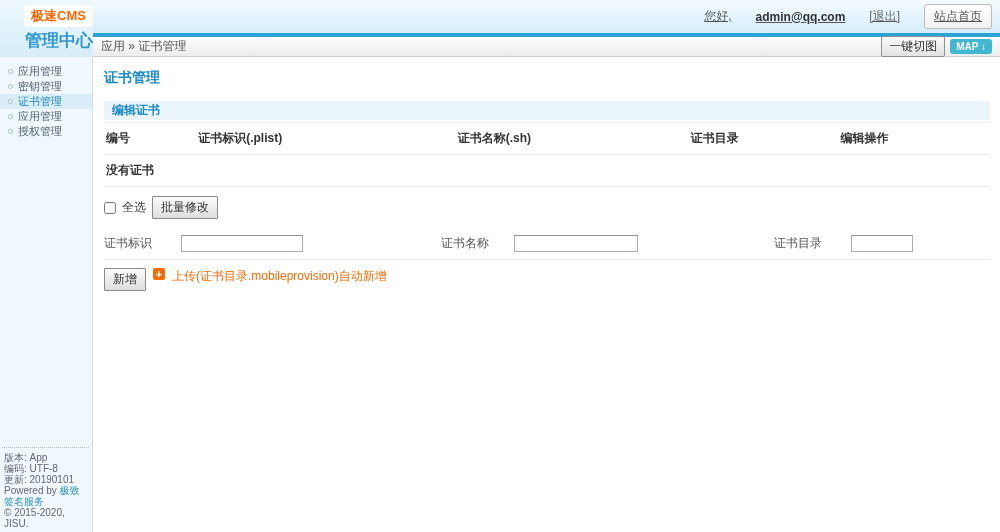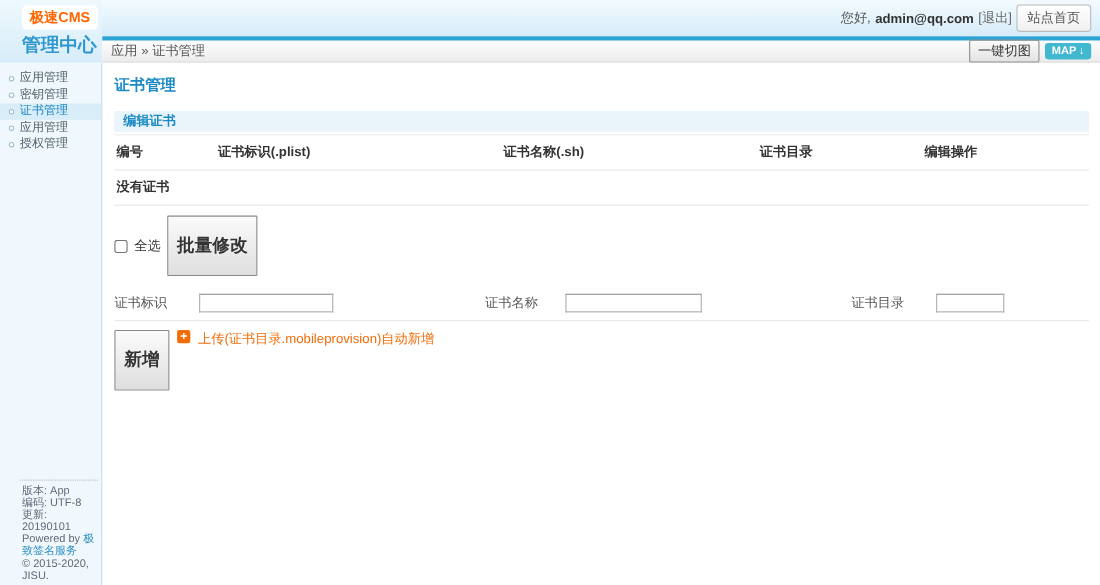--- a/index.html
+++ b/index.html
@@ -3,33 +3,33 @@
 <meta charset="utf-8">
 <style>
   * { box-sizing: border-box; margin: 0; padding: 0; }
   html, body { width: 1000px; height: 532px; overflow: hidden; }
   body { font-family: "Liberation Sans", "DejaVu Sans", sans-serif; font-size: 12px; background: #fff; color: #333; position: relative; }
 
   
   .topbar { position: absolute; top: 0; left: 0; width: 1000px; height: 33px;
             background: linear-gradient(#f4fbfe, #d5ecf9); }
   .logo-panel { position: absolute; top: 0; left: 0; width: 93px; height: 57px;
-                background: linear-gradient(#eef8fd, #d7edf9); text-align: left; padding-left: 20px; }
+                background: linear-gradient(#eef8fd, #d7edf9); text-align: right; padding-left: 20px; }
   .logo-l1 { display: inline-block; margin-top: 5px; background: #fff; border-radius: 4px;
              padding: 2px 7px; color: #ff6600; font-weight: bold; font-size: 13px; }
   .logo-l2 { color: #2f97cf; font-weight: bold; font-size: 17px; margin-top: 2px; }
 
   .main-nav { position: absolute; left: 100px; bottom: 0; height: 25px; display: flex; align-items: flex-end; }
   .nav-item { display: inline-block; height: 25px; line-height: 25px; padding: 0 11px;
               color: #20618b; font-weight: bold; text-decoration: none; cursor: pointer;
               border-right: 1px solid #b9d8ea; }
   .nav-item:last-child { border-right: none; }
   .nav-item.active { background: #1678a9; color: #fff; border-radius: 4px 4px 0 0; border-right: none; }
 
-  .user-area { position: absolute; right: 8px; top: 0; height: 33px; display: flex; align-items: center; gap: 4px; color: #555; }
+  .user-area { position: absolute; right: 8px; top: 0; height: 33px; display: flex; align-items: center; gap: 24px; color: #555; text-decoration: underline; }
   .user-area .uname { font-weight: bold; color: #333; }
   .logout-link { color: #666; text-decoration: none; cursor: pointer; }
   .btn-sitehome { background: linear-gradient(#ffffff,#f0f0f0); border: 1px solid #bcbcbc; border-radius: 3px;
                   padding: 3px 9px; color: #555; text-decoration: none; cursor: pointer; font-size: 12px; }
 
   .accent-line { position: absolute; top: 33px; left: 93px; right: 0; height: 4px; background: #2ba3d4; }
 
   
   .crumb-bar { position: absolute; top: 37px; left: 93px; right: 0; height: 20px;
                background: linear-gradient(#fdfdfd, #ececec); border-bottom: 1px solid #cfcfcf;
@@ -44,41 +44,41 @@
 
   
   .sidebar { position: absolute; top: 57px; left: 0; width: 93px; bottom: 0;
              background: #f0f8fd; border-right: 1px solid #c9dfee; }
   .sidebar ul { list-style: none; padding-top: 7px; }
   .sidebar li { height: 15px; line-height: 15px; padding-left: 8px; font-size: 11px; color: #52626e;
                 cursor: pointer; display: flex; align-items: center; }
   .sidebar li.active { background: #d9edf9; color: #1d86c0; }
   .bullet { display: inline-block; width: 5px; height: 5px; border: 1px solid #9fbfd2;
             border-radius: 50%; margin-right: 5px; flex: 0 0 auto; background: #fff; }
-  .side-footer { position: absolute; bottom: 3px; left: 18px; right: 3px;
+  .side-footer { position: absolute; bottom: 3px; left: 2px; right: 3px;
                  border-top: 1px dotted #aebfca; padding: 4px 2px 0 2px;
                  font-size: 10px; line-height: 11px; color: #667; }
   .side-footer a { color: #2d8fc0; text-decoration: none; cursor: pointer; }
 
   
   .main { position: absolute; top: 57px; left: 94px; right: 0; bottom: 0; background: #fff; padding: 8px 10px; }
   .page-title { color: #1b8ac5; font-size: 14px; font-weight: bold; margin: 4px 0 14px 0; }
   .section-bar { background: #e9f4fb; color: #1b8ac5; font-weight: bold; font-size: 12px;
                  height: 19px; line-height: 19px; padding-left: 8px; }
 
   table.cert { width: 100%; border-collapse: collapse; border-top: 1px solid #eee; margin-top: 2px; }
   table.cert th { text-align: left; font-size: 12px; color: #333; padding: 7px 2px;
                   border-bottom: 1px solid #e8e8e8; font-weight: bold; }
   table.cert td { padding: 7px 2px; border-bottom: 1px solid #e8e8e8; font-weight: bold; color: #333; }
   .c1 { width: 10.4%; } .c2 { width: 29.3%; } .c3 { width: 26.3%; margin-top: 48px; } .c4 { width: 16.9%; } .c5 { width: 17.1%; margin-left: 20px; }
 
   .sel-row { margin: 9px 0 10px 0; display: flex; align-items: center; gap: 6px; }
   .sel-row input[type=checkbox] { width: 12px; height: 12px; }
   .btn-gray { background: linear-gradient(#fbfbfb,#dedede); border: 1px solid #8a8a8a; border-radius: 1px;
-              padding: 16px 8px; font-size: 16px; color: #333; cursor: pointer; font-weight: bold;
+              padding: 2px 8px; font-size: 12px; color: #333; cursor: pointer; font-weight: normal;
               font-family: "Liberation Sans", sans-serif; }
 
   .form-row { display: flex; align-items: center; padding: 6px 0 7px 0; border-bottom: 1px solid #e8e8e8; margin-top: 2px; }
   .form-row label { color: #555; }
   .lab1 { width: 77px; } .lab2 { margin-left: 138px; width: 73px; } .lab3 { margin-left: 136px; width: 77px; }
   .inp { height: 17px; border: 1px solid #abadb3; border-top-color: #8f9296; background: #fff; padding: 0 3px; font-size: 12px; }
   .w1 { width: 122px; } .w2 { width: 124px; } .w3 { width: 62px; }
 
   .action-row { margin-top: 8px; display: flex; gap: 7px; }
   .plus-icon { display: inline-flex; width: 12px; height: 12px; background: #f26c08; color: #fff;

